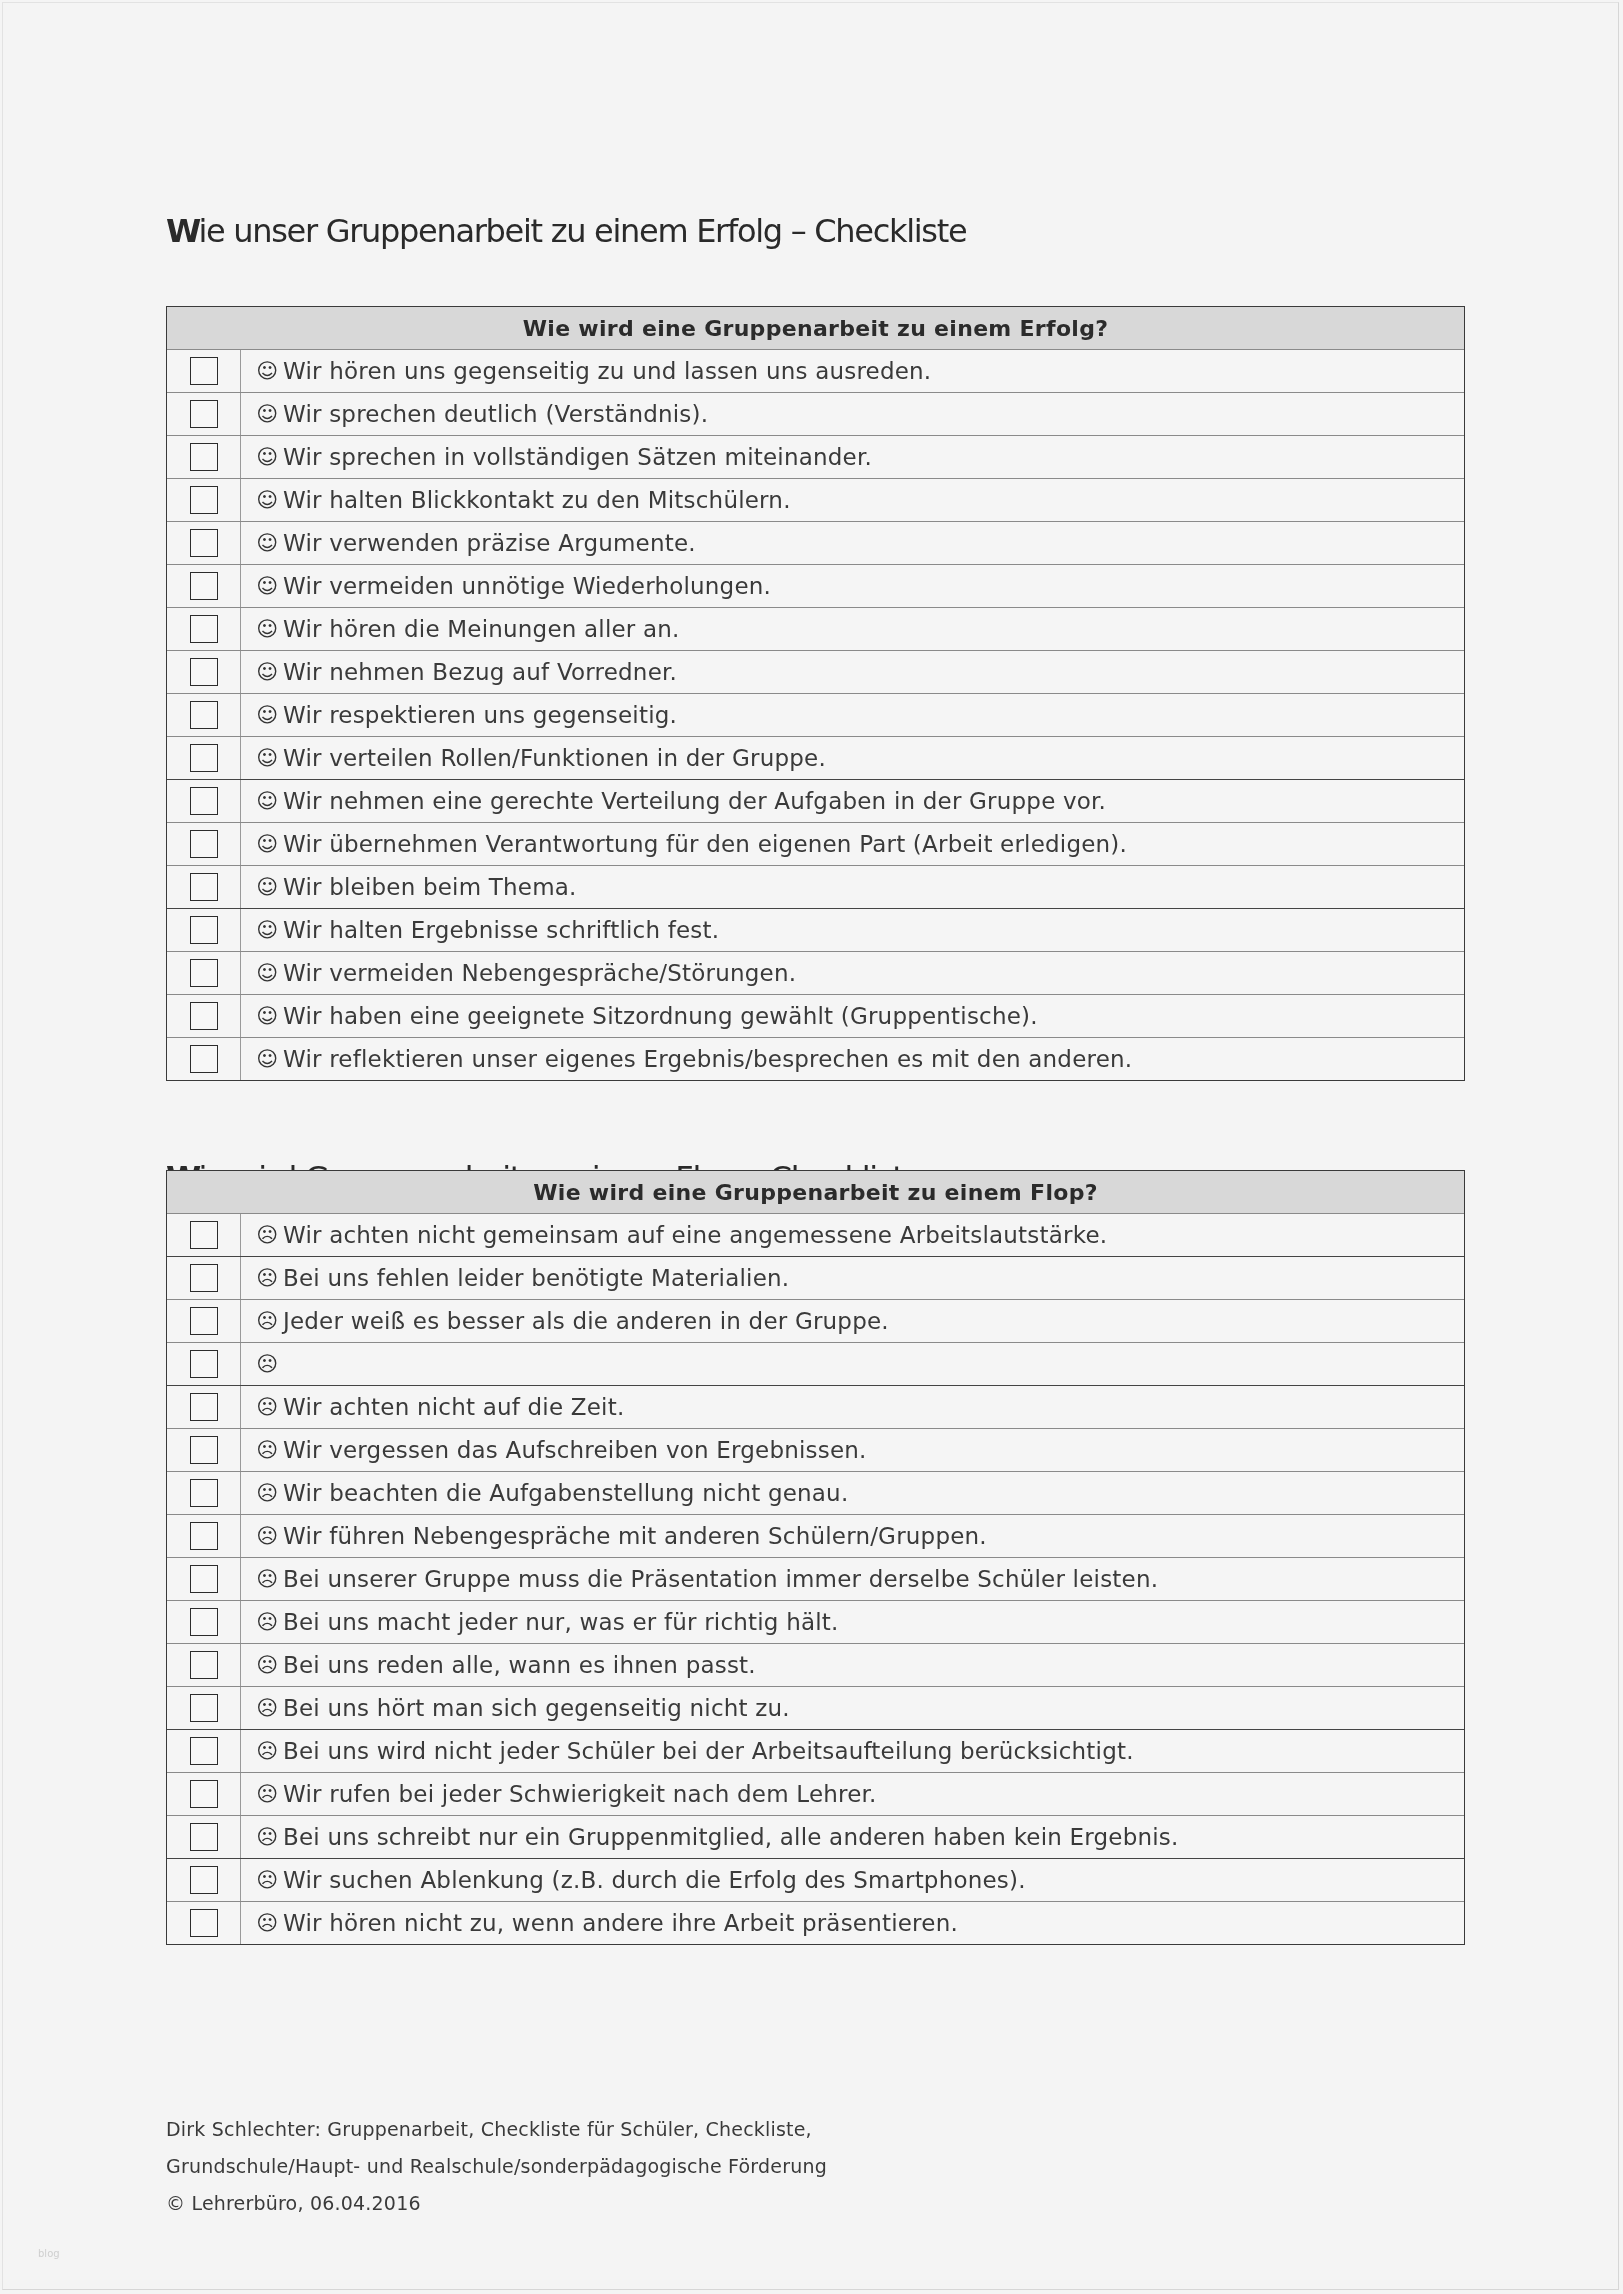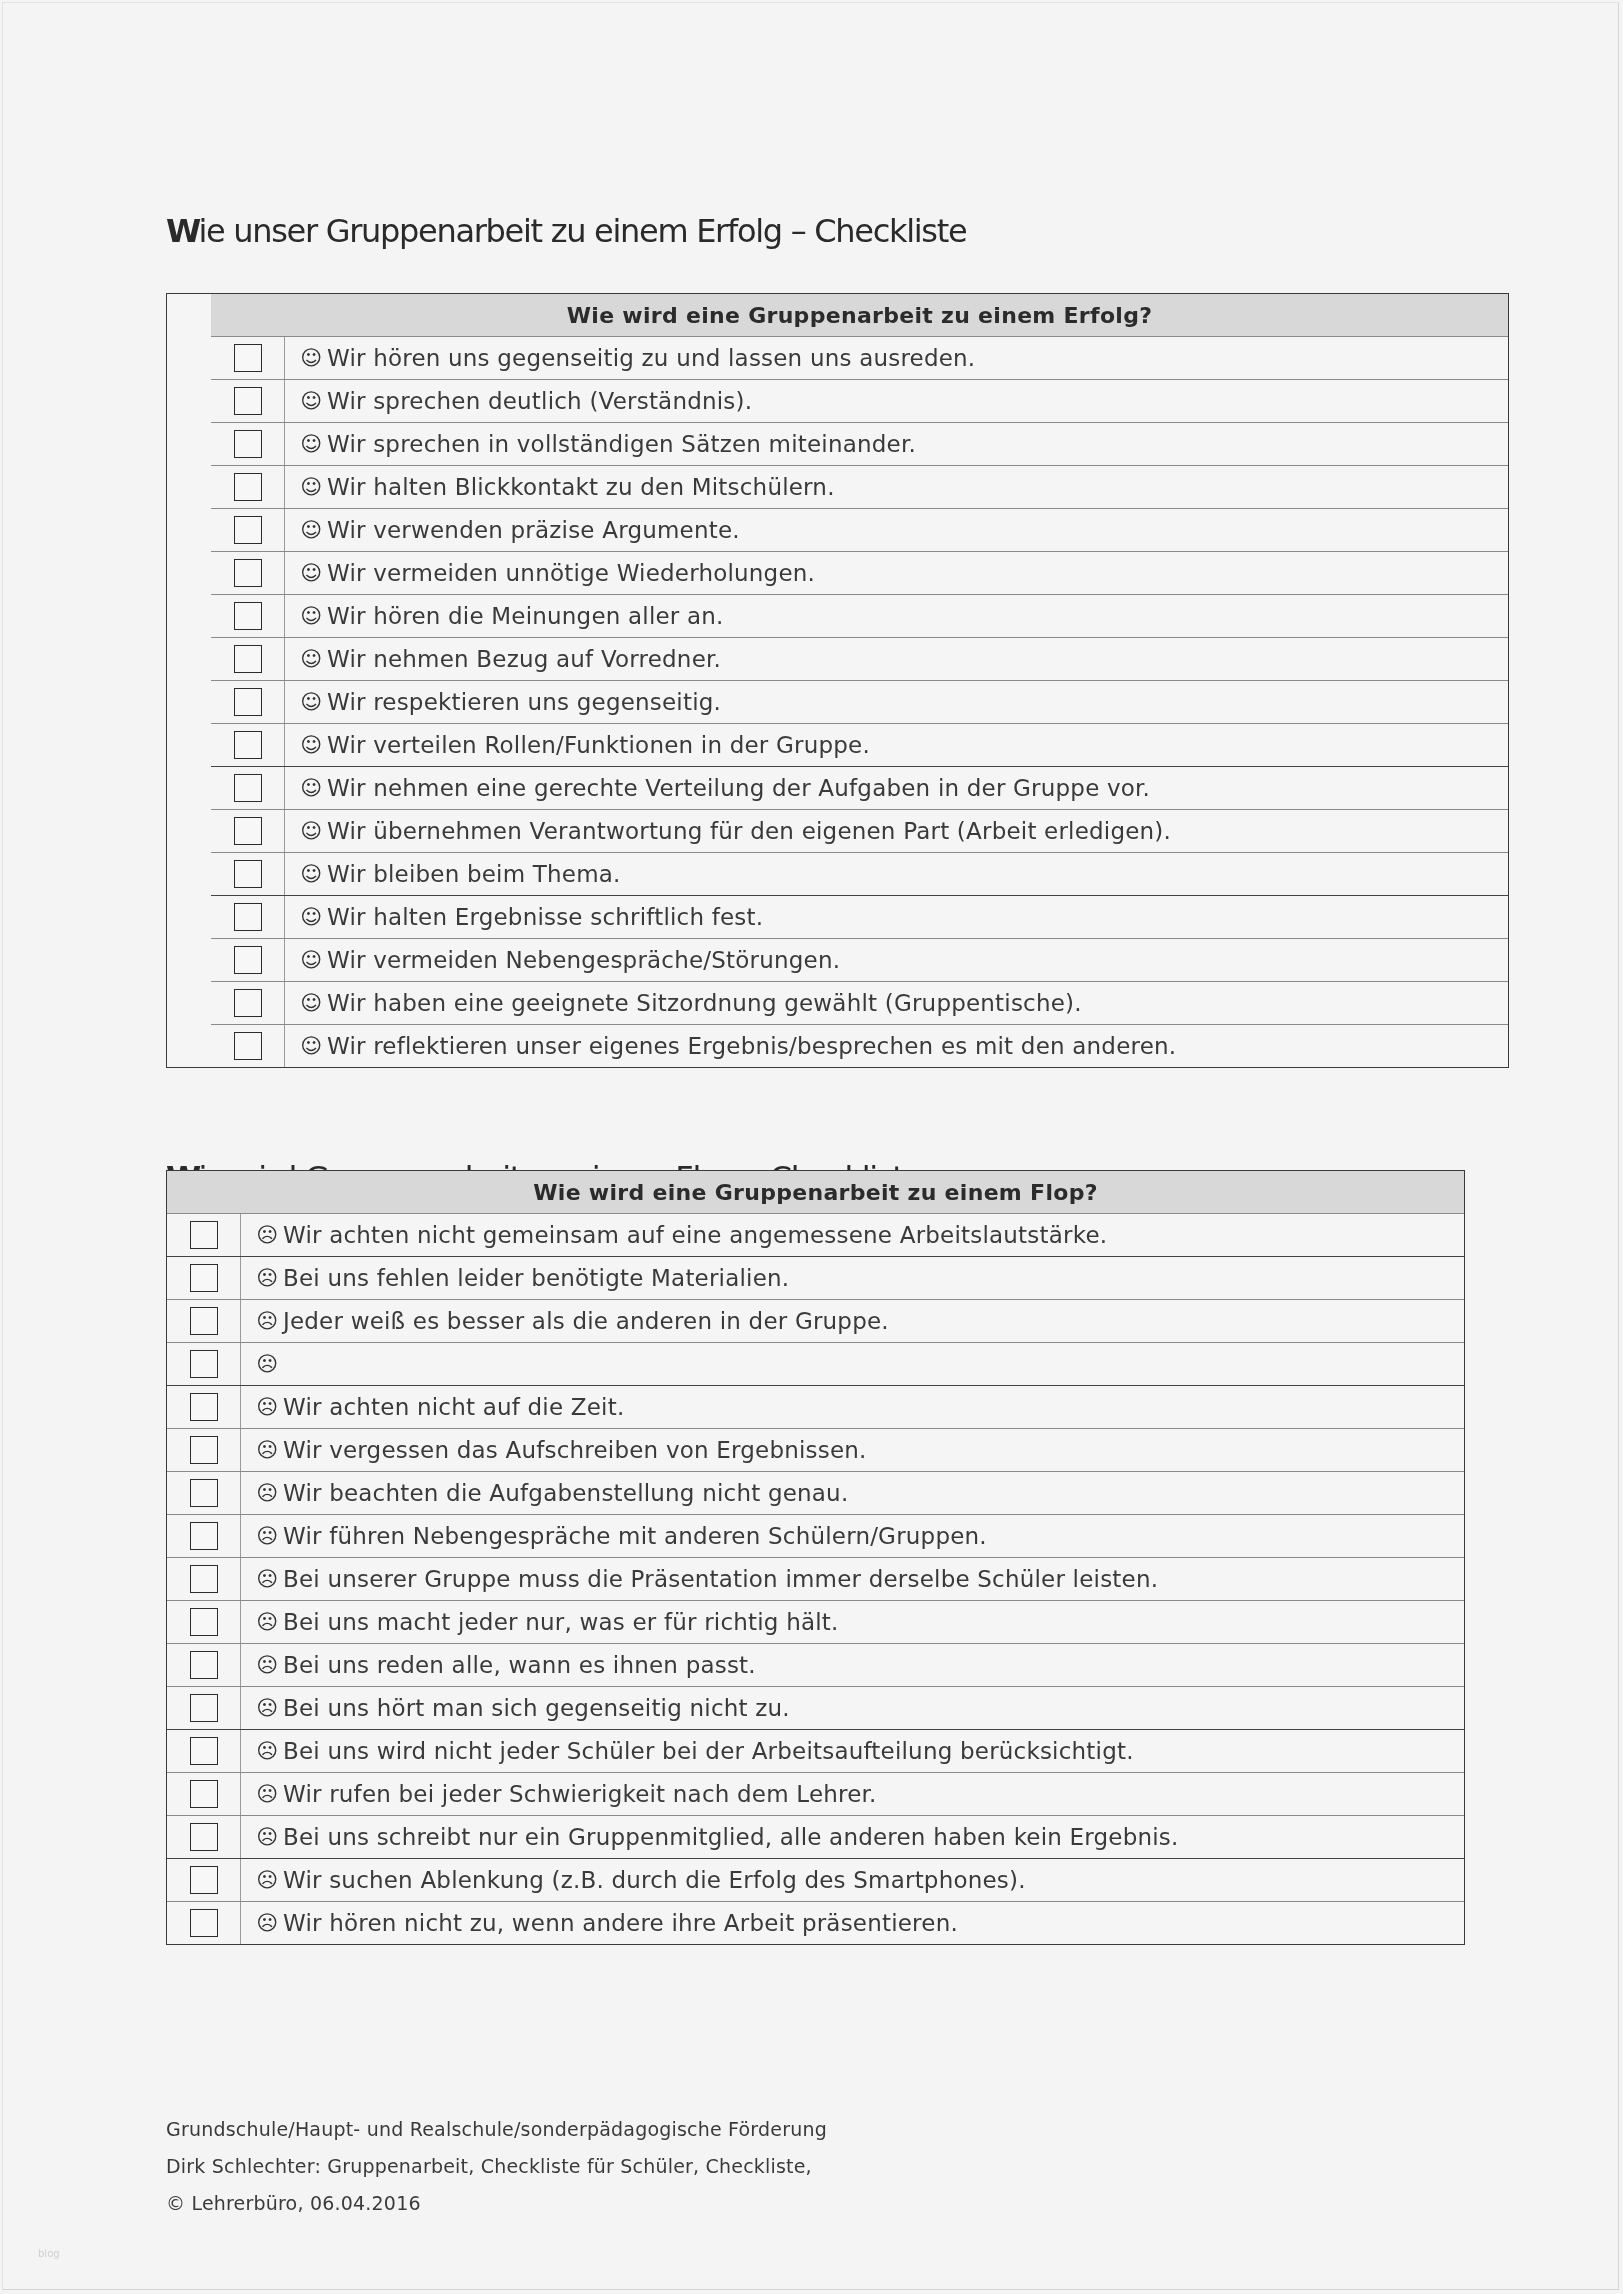--- a/index.html
+++ b/index.html
@@ -81,21 +81,21 @@
     font-size: 10px; color: #cfcfcf;
   }
 </style>
 </head>
 <body>
 
 <div class="page-border"></div>
 
 <h1 class="section-title" style="top:212px;"><span class="first">W</span><span>ie unser Gruppenarbeit zu einem Erfolg – Checkliste</span></h1>
 
-<div class="checklist" id="success-table" style="top:293px;padding-left:44px;">
+<div class="checklist" id="success-table" style="top:306px;">
   <div class="head">Wie wird eine Gruppenarbeit zu einem Erfolg?</div>
   <div class="rows">
       <div class="row">
         <div class="cb-cell">
           <div class="checkbox"></div>
         </div>
         <div class="txt-cell">
           <span class="face">☺</span>
           <span>Wir hören uns gegenseitig zu und lassen uns ausreden.</span>
         </div>
@@ -401,19 +401,19 @@
         </div>
         <div class="txt-cell">
           <span class="face">☹</span>
           <span>Wir hören nicht zu, wenn andere ihre Arbeit präsentieren.</span>
         </div>
       </div>
     </div>
 </div>
 
 <div class="footer">
+  <div>Dirk Schlechter: Gruppenarbeit, Checkliste für Schüler, Checkliste,</div>
   <div>Grundschule/Haupt- und Realschule/sonderpädagogische Förderung</div>
-  <div>Dirk Schlechter: Gruppenarbeit, Checkliste für Schüler, Checkliste,</div>
   <div>© Lehrerbüro, 06.04.2016</div>
 </div>
 
 <div class="corner-mark">blog</div>
 
 
 </body></html>

